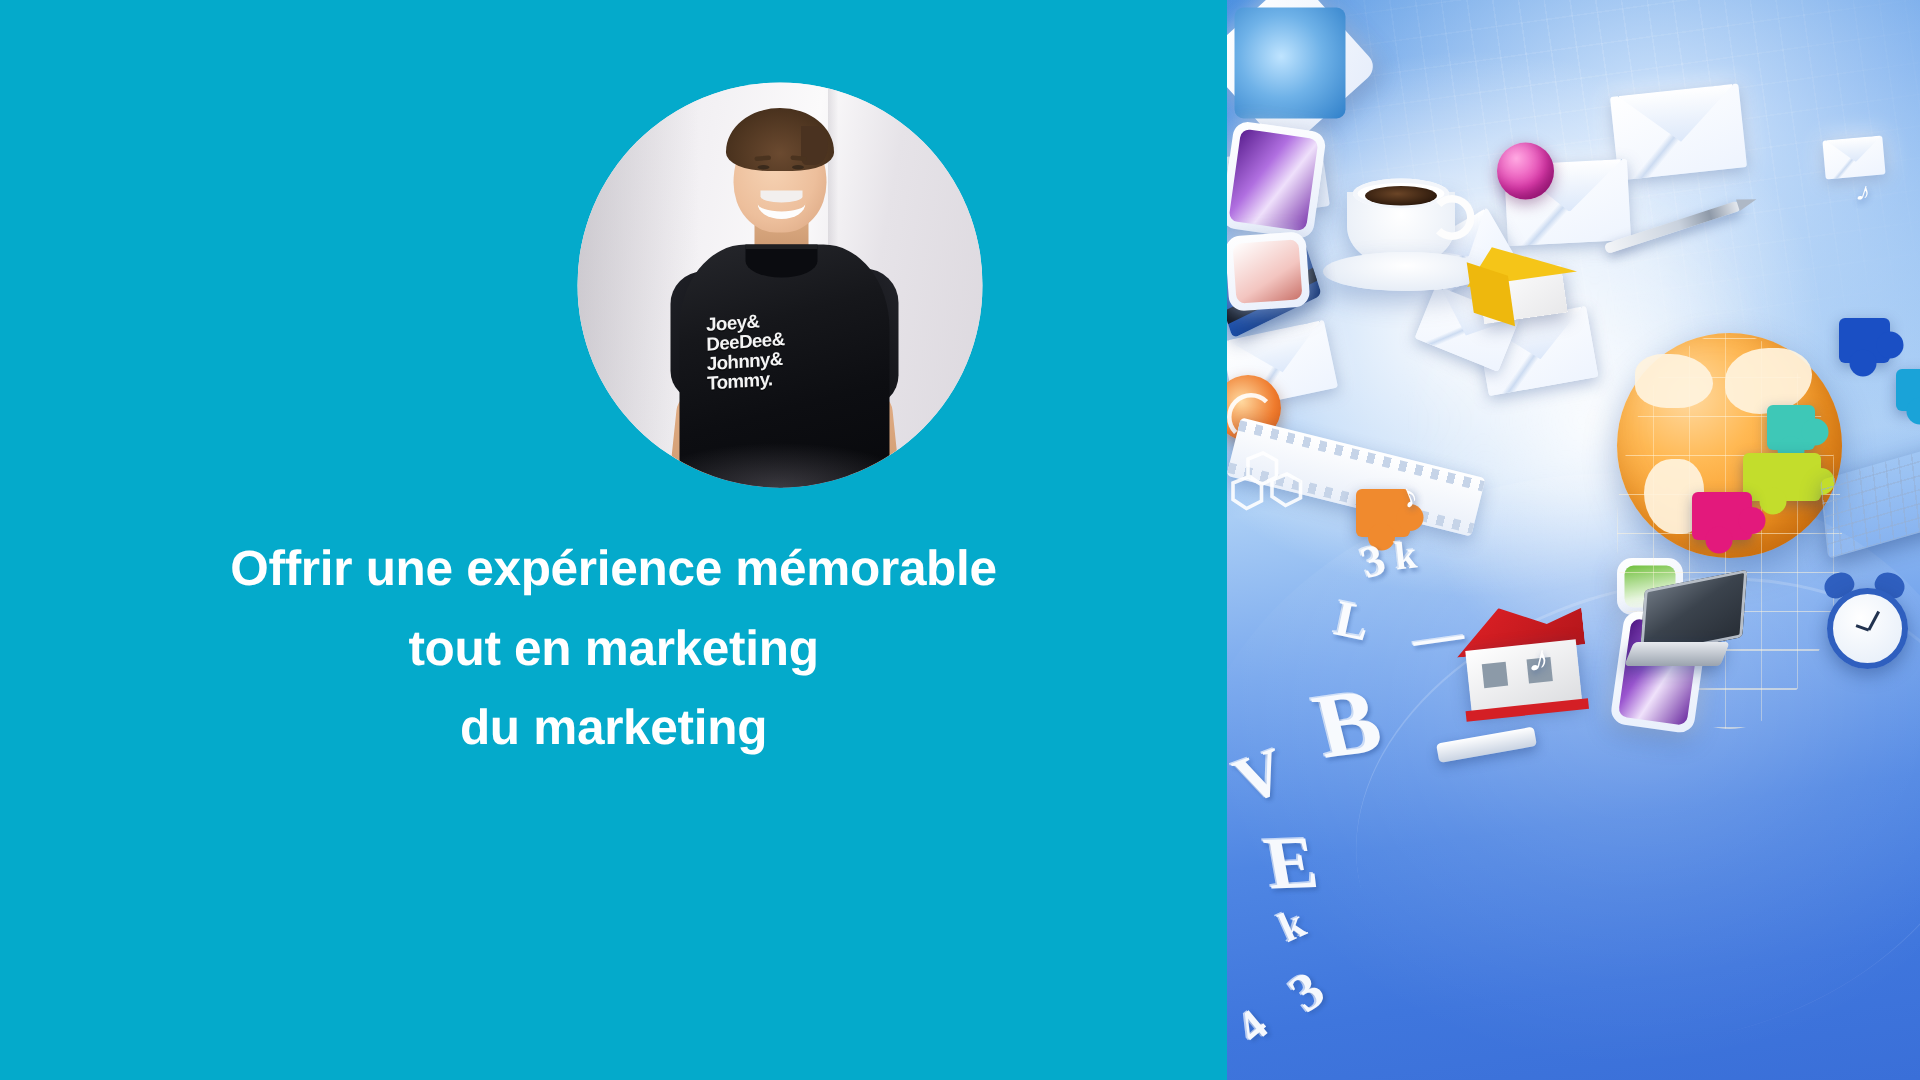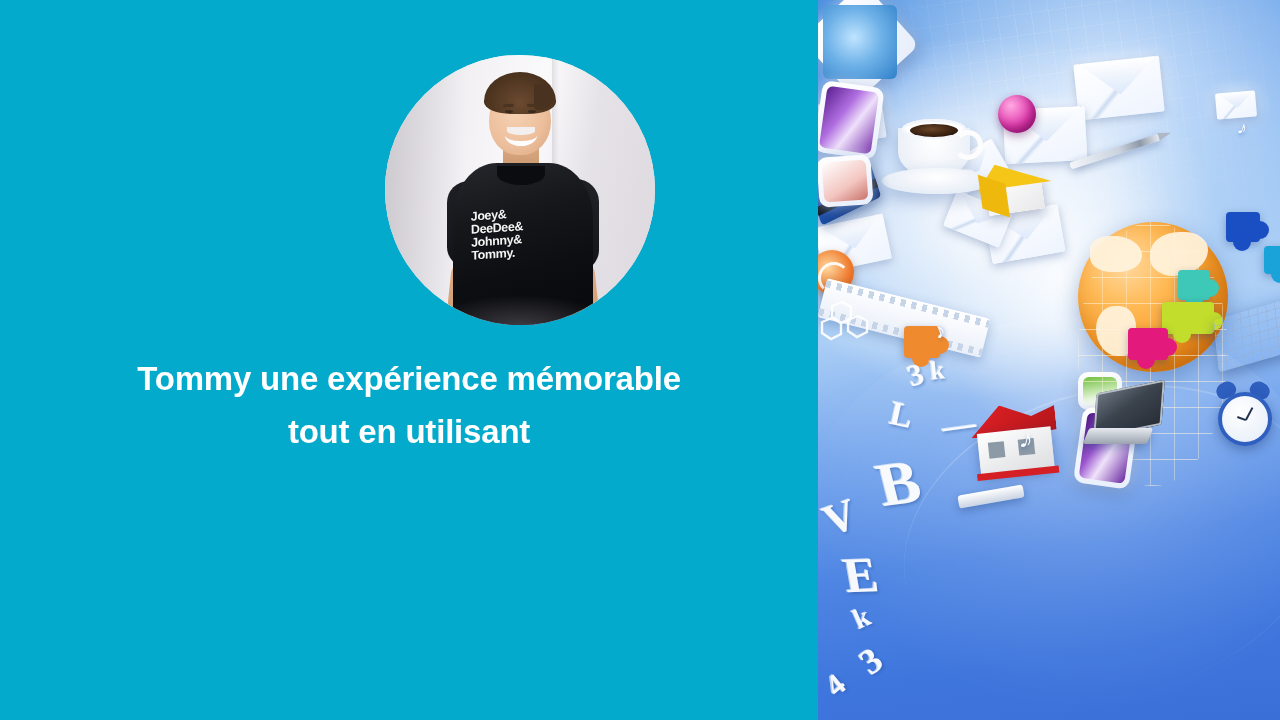--- a/index.html
+++ b/index.html
@@ -538,17 +538,18 @@
         <div>Joey&amp;</div>
         <div>DeeDee&amp;</div>
         <div>Johnny&amp;</div>
         <div>Tommy.</div>
       </div>
       <div class="floor-shadow"></div>
     </div>
   </div>
 
   <div class="headline">
-    <span class="line">Tommy une expérience mémorable</span>
-    <span class="line">tout en utilisant</span>
+    <span class="line">Offrir une expérience mémorable</span>
+    <span class="line">tout en marketing</span>
+    <span class="line">du marketing</span>
   </div>
 
 </div>
 
 </body></html>

